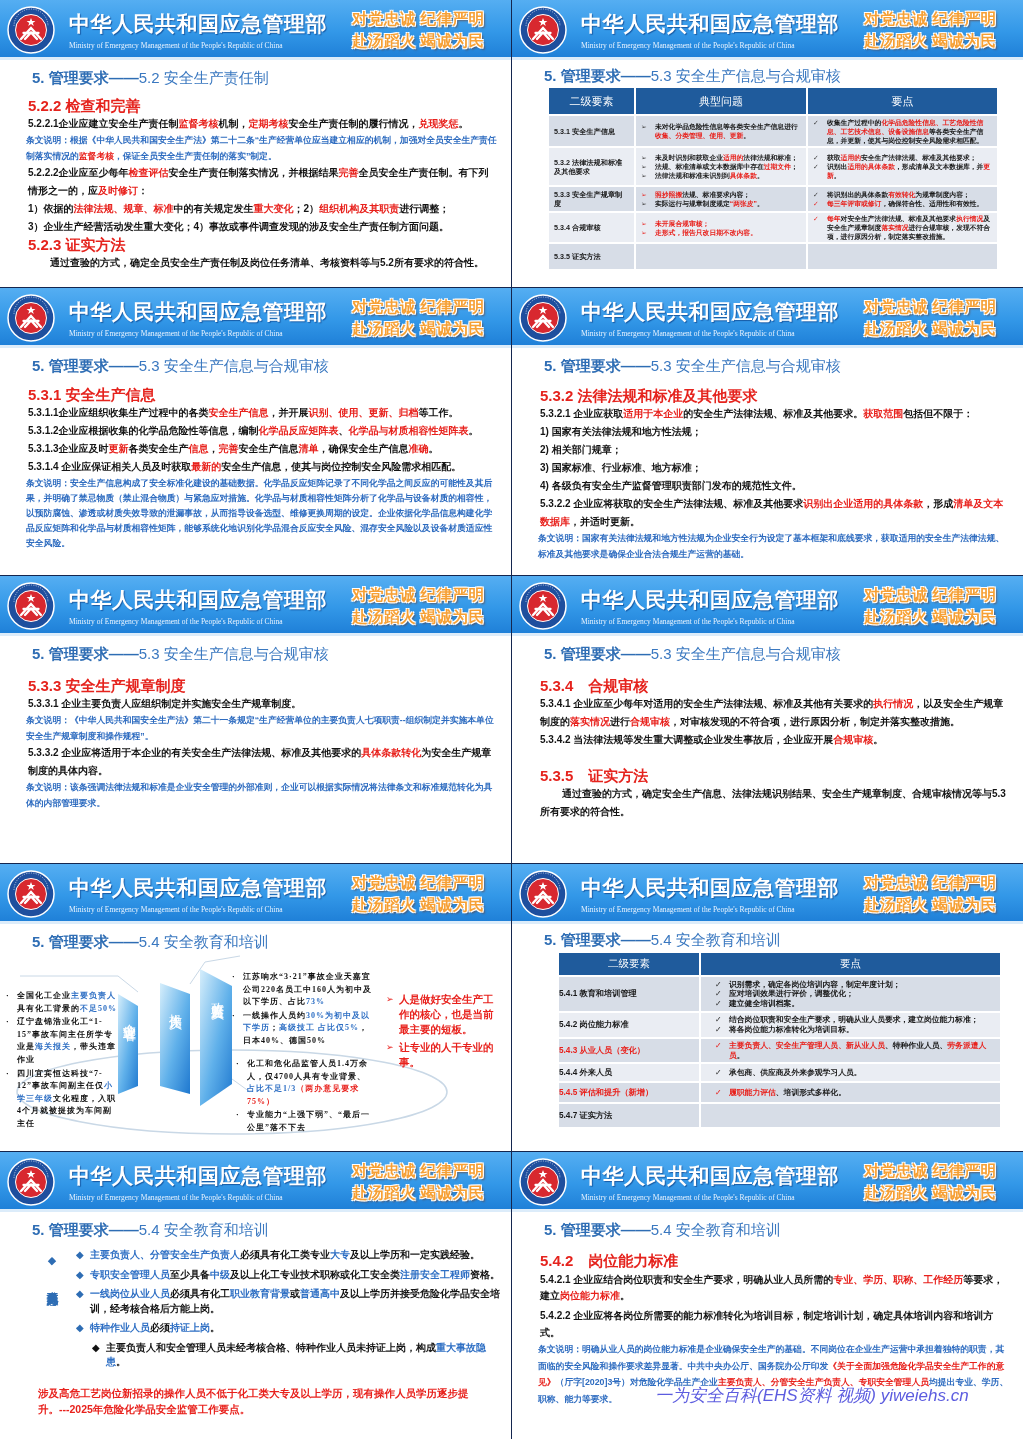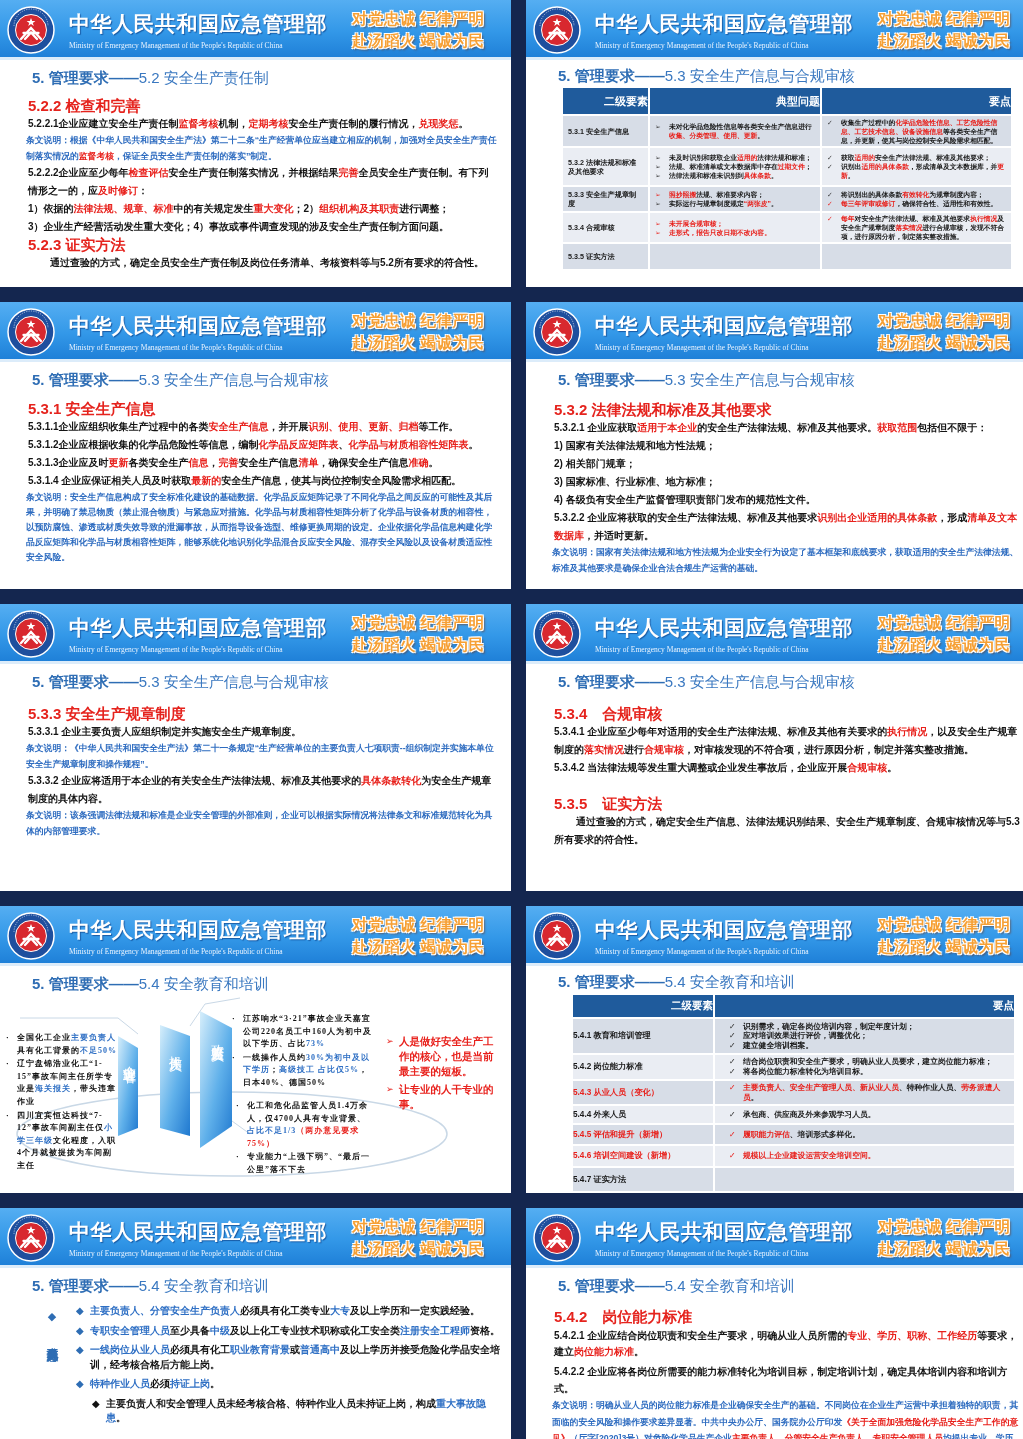--- a/index.html
+++ b/index.html
@@ -1,17 +1,17 @@
 <!DOCTYPE html>
 <html><head>
 <meta charset="utf-8">
 <style>
 *{box-sizing:border-box;margin:0;padding:0}
 body{width:1023px;height:1439px;background:#14264f;font-family:"Liberation Sans","DejaVu Sans",sans-serif;overflow:hidden}
-.grid{display:grid;grid-template-columns:511px 511px;grid-template-rows:repeat(5,287px);gap:15px;width:891px;height:1439px}
+.grid{display:grid;grid-template-columns:511px 511px;grid-template-rows:repeat(5,287px);gap:1px;width:891px;height:1439px}
 .panel{position:relative;background:#fff;overflow:hidden}
 
 .banner{position:absolute;left:0;top:0;width:100%;height:60px;background:linear-gradient(180deg,#55aef2 0%,#3398e8 55%,#1f80d8 100%);border-bottom:3px solid #dcecfa}
 .logo{position:absolute;left:7px;top:6px;width:48px;height:48px}
 .btitle{position:absolute;left:69px;top:10px;color:#fff;font-size:21px;font-weight:bold;letter-spacing:0.5px;white-space:nowrap;text-shadow:1px 1px 1px rgba(0,40,110,.55)}
 .bsub{position:absolute;left:69px;top:41px;color:#eaf4ff;font-family:"Liberation Serif",serif;font-size:7.5px;white-space:nowrap}
 .slogan{position:absolute;left:352px;color:#f6a035;font-family:"Liberation Serif",serif;font-weight:bold;font-size:15.5px;letter-spacing:0.5px;white-space:nowrap;text-shadow:-1px -1px 0 #fff,1px -1px 0 #fff,-1px 1px 0 #fff,1px 1px 0 #fff,2px 2px 2px rgba(120,40,0,.55)}
 .slogan.l1{top:9px}.slogan.l2{top:31px}
 
 .stitle{position:absolute;left:32px;top:69px;font-size:15px;white-space:nowrap;color:#3a78c0}
@@ -19,21 +19,21 @@
 
 .body{position:absolute;left:26px;width:472px}
 .h{color:#e5231d;font-weight:bold;font-size:15px;line-height:18px;padding-left:2px}
 .p{font-size:10px;font-weight:bold;color:#141414;line-height:18px;padding-left:2px}
 .ind{text-indent:2.2em}
 .note{font-size:8.8px;font-weight:bold;color:#2e6cc0;line-height:15.5px}
 .r{color:#e8211c}
 .b{color:#2e6fc4}
 
 table{border-collapse:collapse;position:absolute;table-layout:fixed}
-th{background:#1f5b9c;color:#fff;font-weight:bold;text-align:right;border-right:2px solid #fff}
+th{background:#1f5b9c;color:#fff;font-weight:normal;text-align:center;border-right:2px solid #fff}
 td{border-right:2px solid #fff;border-top:2px solid #fff;vertical-align:middle;color:#1a1a1a;font-weight:bold}
 tr.dk td{background:#d7dde7}
 tr.lt td{background:#eaedf3}
 .t3{left:37px;top:88px;width:449px}
 .t3 th{font-size:11px;height:27px}
 .t3 td{font-size:6.8px;line-height:9px;padding:1px 5px}
 .t3 td.c1{font-size:7.2px}
 .li{display:flex;gap:6px}
 .li .ic{flex:0 0 auto;width:8px;color:#333}
 .li .ic.red,.redtxt{color:#e8211c}
@@ -454,29 +454,20 @@
         </tr>
         <tr class="dk" style="height:21px">
           <td class="c1 redtxt">5.4.5 评估和提升（新增）</td>
           <td>
               <div class="li">
                 <span class="ic red">✓</span>
                 <span><span class="r">履职能力评估</span><span>、培训形式多样化。</span></span>
               </div>
             </td>
         </tr>
-        <tr class="lt" style="height:22px">
-          <td class="c1 redtxt">5.4.6 培训空间建设（新增）</td>
-          <td>
-              <div class="li">
-                <span class="ic red">✓</span>
-                <span><span class="r">规模以上企业建设运营安全培训空间。</span></span>
-              </div>
-            </td>
-        </tr>
         <tr class="dk" style="height:24px">
           <td class="c1">5.4.7 证实方法</td>
           <td></td>
         </tr>
       </tbody>
     </table>
   </div>
 
   <div class="panel">
   <div class="banner">

